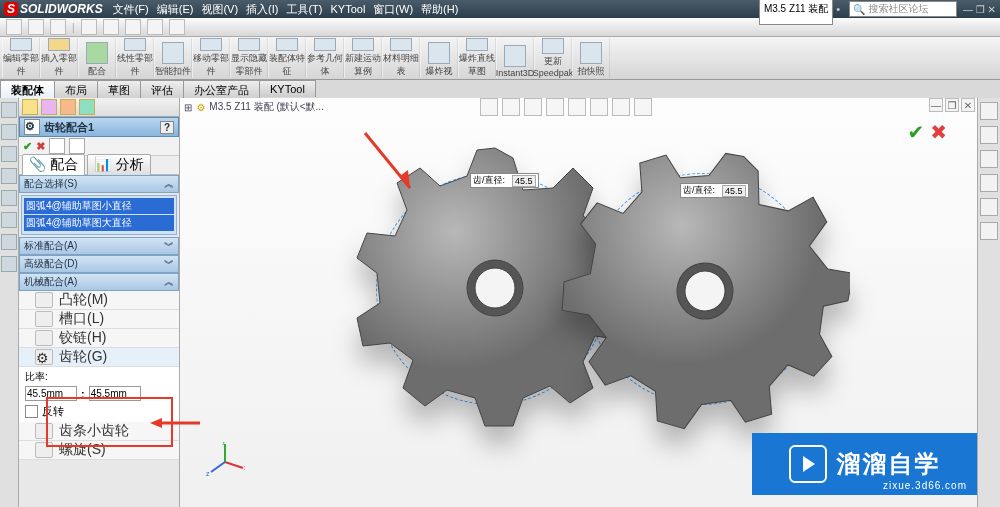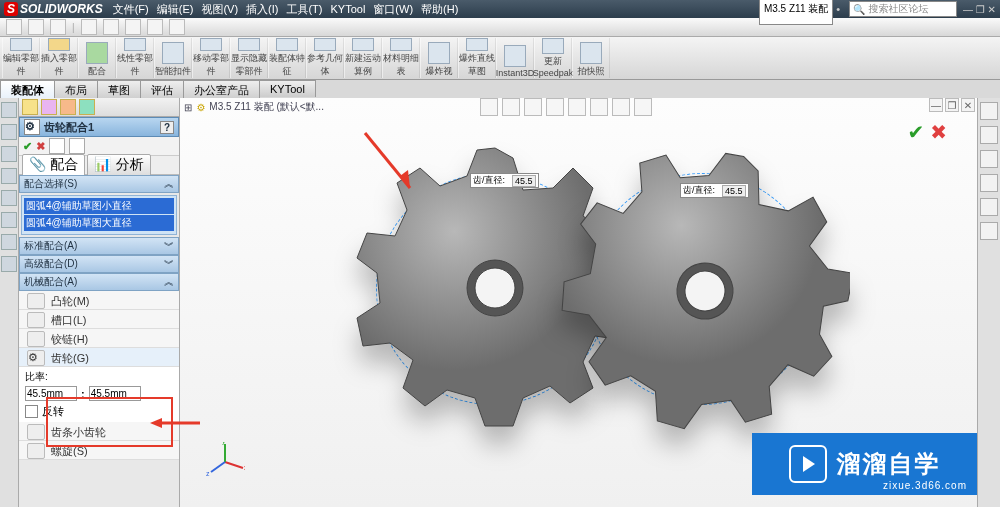--- a/index.html
+++ b/index.html
@@ -26,21 +26,21 @@
   .panel-top{height:18px;background:linear-gradient(#f2f2f2,#ddd);border-bottom:1px solid #aaa;display:flex;align-items:center;padding:0 3px;gap:3px}
   .pticon{width:14px;height:14px;background:#fff3aa;border:1px solid #c8b050}
   .ptitle{height:18px;background:linear-gradient(#b8d6f0,#89b5dd);border:1px solid #5d8bb5;display:flex;align-items:center;padding:0 4px;font-weight:bold;color:#234}
   .ptitle .qm{margin-left:auto;background:#eee;border:1px solid #888;width:12px;text-align:center;font-size:10px}
   .prow{height:18px;display:flex;align-items:center;padding:0 4px;gap:4px;border-bottom:1px solid #ccc;background:#f2f2f2}
   .prow .pi{width:14px;height:14px;border:1px solid #aaa;background:#fff}
   .sect{height:16px;background:linear-gradient(#d2e4f5,#a9c7e4);border:1px solid #7fa3c4;padding:0 4px;display:flex;align-items:center;font-size:10px;color:#234}
   .sect .chev{margin-left:auto}
   .selbox{background:#cfe3f5;border:1px solid #8fb3d6;margin:2px;padding:2px}
   .selitem{background:#2b6bd4;color:#fff;font-size:10px;padding:1px 2px;margin-bottom:1px;white-space:nowrap;overflow:hidden}
-  .opt{height:18px;display:flex;align-items:flex-end;padding:0 8px;gap:6px;background:#f6f6f6;border-bottom:1px solid #ddd;font-size:11px;color:#333}
+  .opt{height:18px;display:flex;align-items:center;padding:0 16px;gap:6px;background:#f6f6f6;border-bottom:1px solid #ddd;font-size:14px;color:#333}
   .opt .oi{width:16px;height:14px;border:1px solid #bbb;background:#eee;border-radius:2px}
   .ratio{padding:3px 6px;background:#fff}
   .ratio-row{display:flex;align-items:center;gap:4px}
   .ratio input{width:48px;border:1px solid #999;font-size:10px;padding:1px;text-align:left}
   .highlight{border:2px solid #e53a2a;position:absolute;pointer-events:none}
   .arrow{position:absolute;pointer-events:none}
   .viewport{flex:1;background:linear-gradient(#fdfdfd,#f0f0f0);position:relative;overflow:hidden}
   .vptoolbar{position:absolute;top:2px;right:12px;display:flex;gap:4px}
   .vptoolbar .vi{width:16px;height:16px;border:1px solid #bbb;background:#f6f6f6}
   .triad{position:absolute;left:25px;bottom:25px;width:40px;height:40px}

